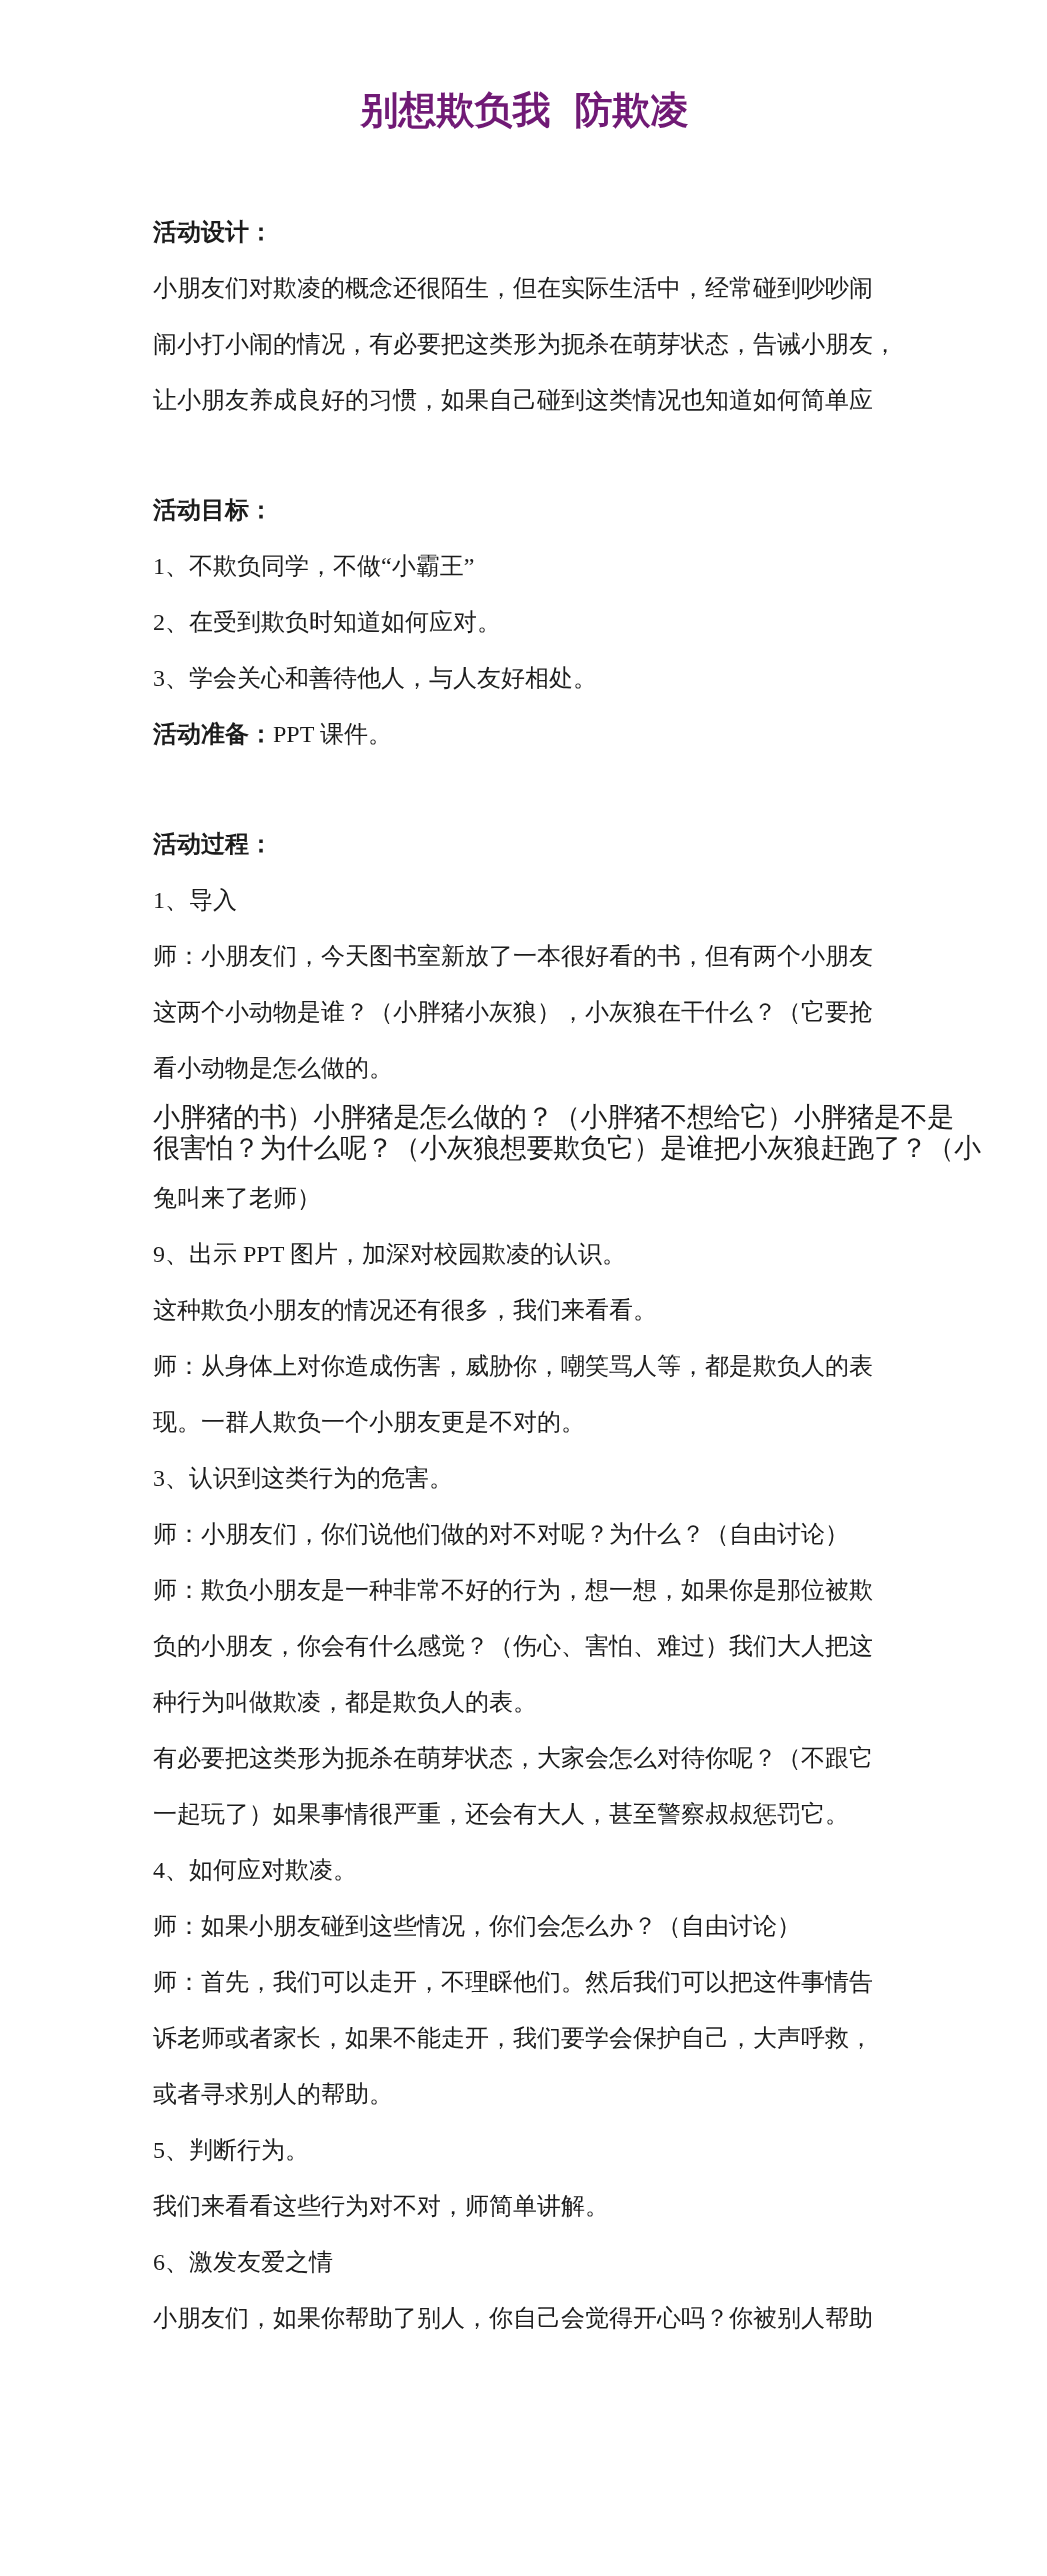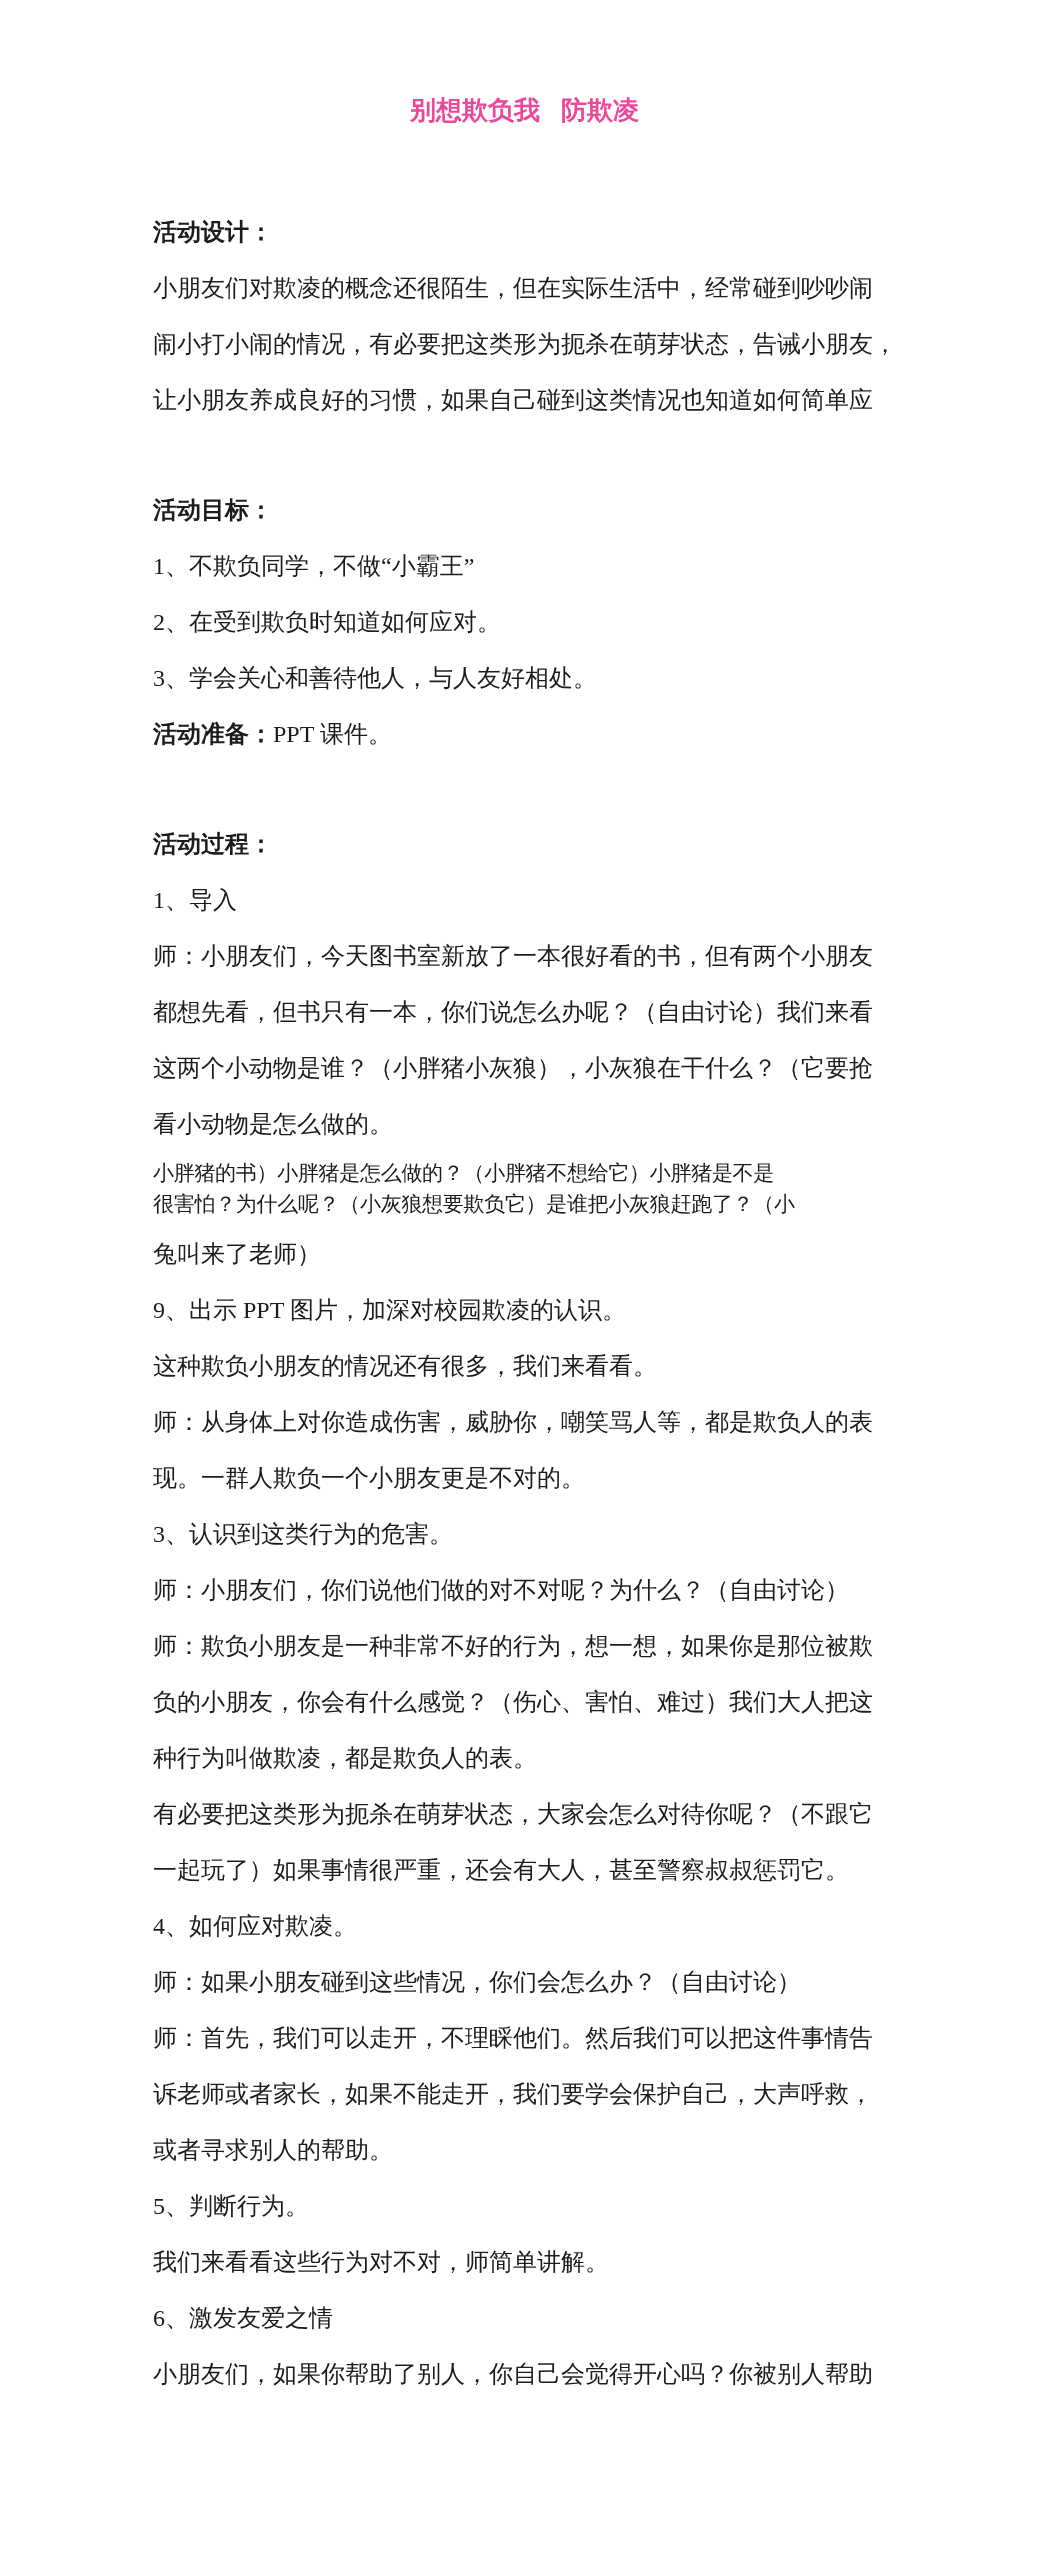--- a/index.html
+++ b/index.html
@@ -7,43 +7,43 @@
     width:1048px;
     min-height:2576px;
     box-sizing:border-box;
     background:#ffffff;
     padding:79px 152px 79px 153px;
     font-family:"Liberation Serif","DejaVu Serif",serif;
     color:#1c1c1c;
     overflow:hidden;
   }
   .title{
-    font-size:26px;
+    font-size:38px;
     font-weight:bold;
     text-align:center;
     height:63px;
     line-height:63px;
     white-space:nowrap;
     word-spacing:14.5px;
     margin-bottom:62px;
-    color:#ec4899;
+    color:#701a75;
   }
   .ln{
     font-size:24px;
     height:56px;
     line-height:56px;
     white-space:nowrap;
   }
   .heading{
     font-weight:bold;
     margin-top:54px;
   }
   .label .b{font-weight:bold;}
   .tight{
-    font-size:21px;
+    font-size:27px;
     letter-spacing:-0.3px;
     height:31px;
     line-height:31px;
   }
   .sp9{margin-top:6px;}
 </style>
 </head>
 <body>
 
 <div class="page">
@@ -54,21 +54,20 @@
       <div class="ln line">闹小打小闹的情况，有必要把这类形为扼杀在萌芽状态，告诫小朋友，</div>
       <div class="ln line">让小朋友养成良好的习惯，如果自己碰到这类情况也知道如何简单应</div>
       <div class="ln heading">活动目标：</div>
       <div class="ln line">1、不欺负同学，不做“小霸王”</div>
       <div class="ln line">2、在受到欺负时知道如何应对。</div>
       <div class="ln line">3、学会关心和善待他人，与人友好相处。</div>
       <div class="ln label"><span class="b">活动准备：</span><span>PPT 课件。</span></div>
       <div class="ln heading">活动过程：</div>
       <div class="ln line">1、导入</div>
       <div class="ln line">师：小朋友们，今天图书室新放了一本很好看的书，但有两个小朋友</div>
-      <div class="ln line">都想先看，但书只有一本，你们说怎么办呢？（自由讨论）我们来看</div>
       <div class="ln line">这两个小动物是谁？（小胖猪小灰狼），小灰狼在干什么？（它要抢</div>
       <div class="ln line">看小动物是怎么做的。</div>
       <div class="ln tight sp9">小胖猪的书）小胖猪是怎么做的？（小胖猪不想给它）小胖猪是不是</div>
       <div class="ln tight">很害怕？为什么呢？（小灰狼想要欺负它）是谁把小灰狼赶跑了？（小</div>
       <div class="ln line sp9">兔叫来了老师）</div>
       <div class="ln line">9、出示 PPT 图片，加深对校园欺凌的认识。</div>
       <div class="ln line">这种欺负小朋友的情况还有很多，我们来看看。</div>
       <div class="ln line">师：从身体上对你造成伤害，威胁你，嘲笑骂人等，都是欺负人的表</div>
       <div class="ln line">现。一群人欺负一个小朋友更是不对的。</div>
       <div class="ln line">3、认识到这类行为的危害。</div>

